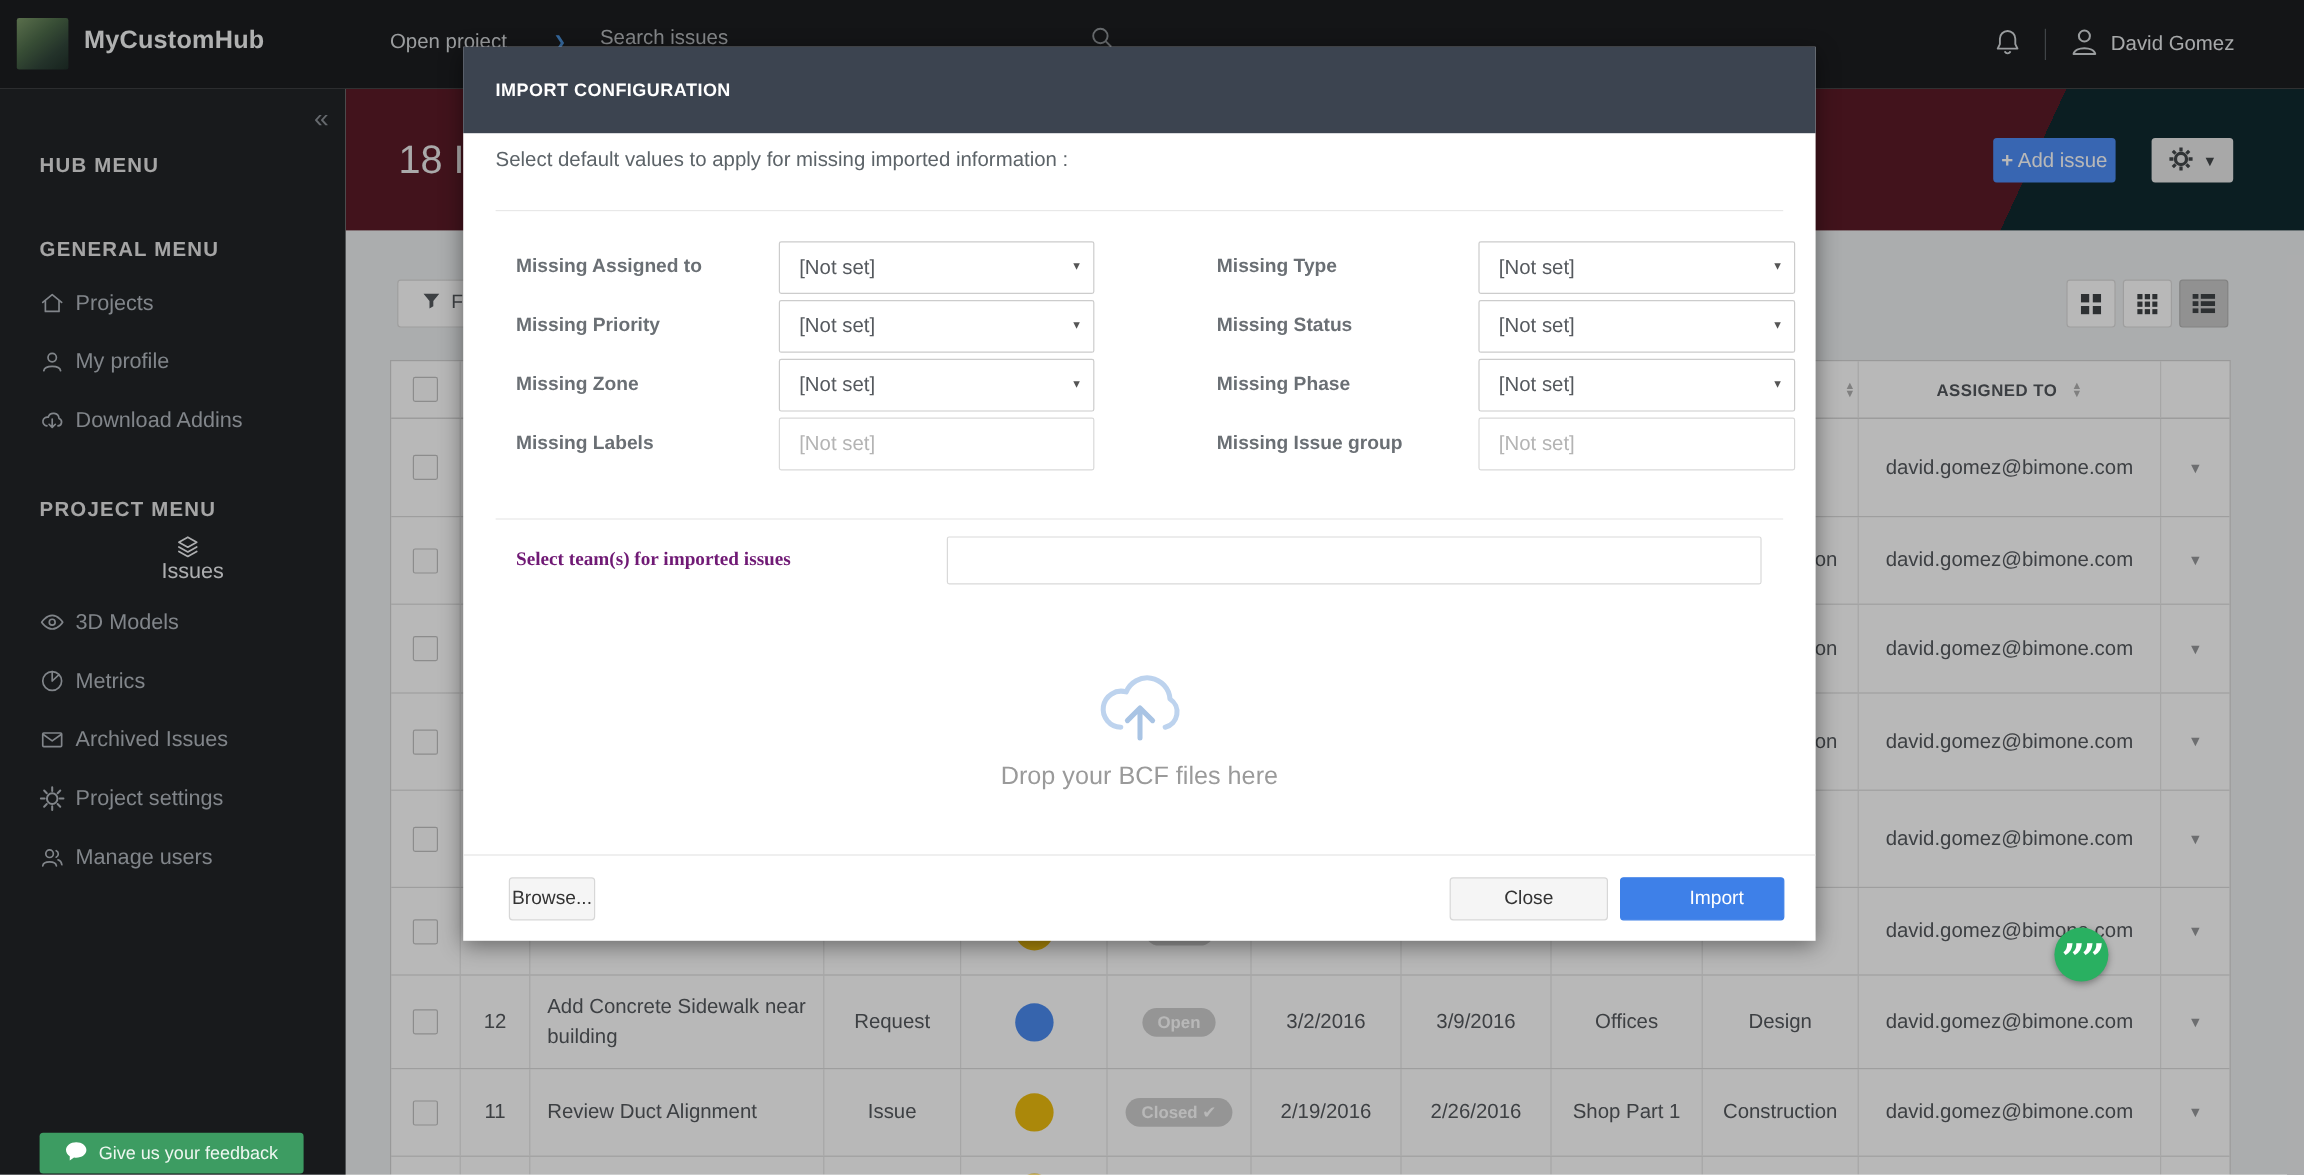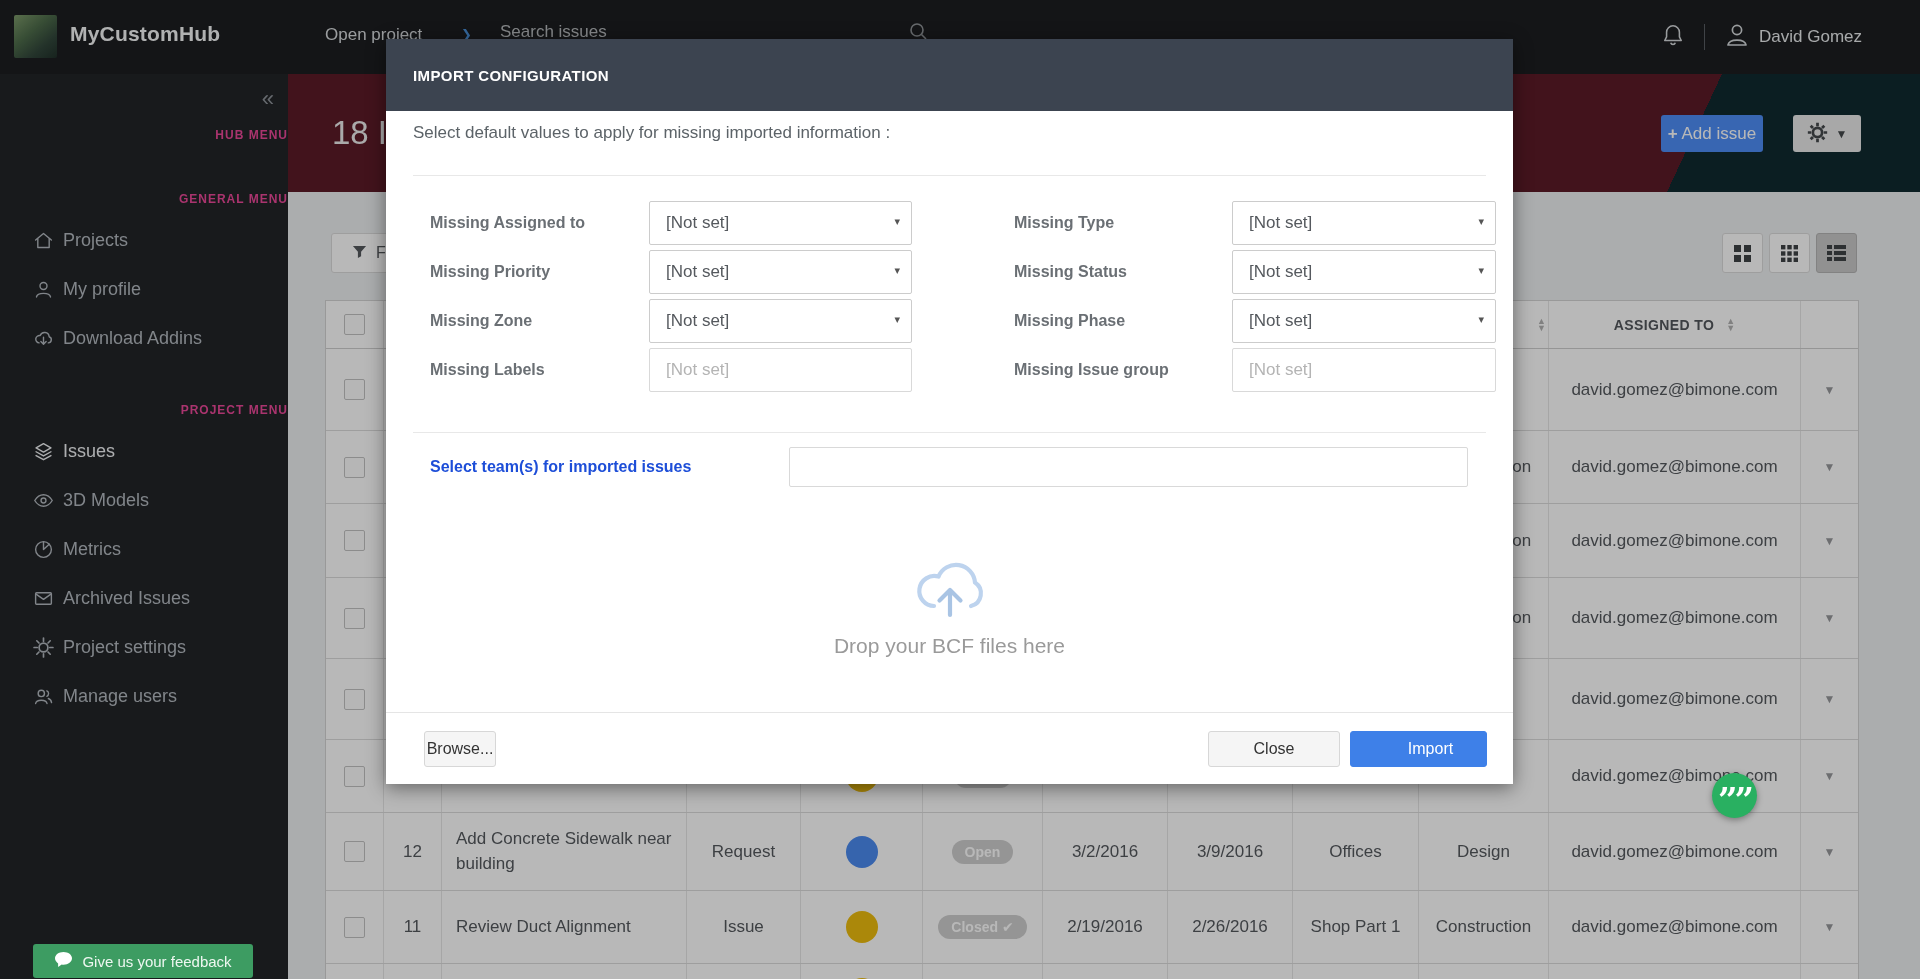--- a/index.html
+++ b/index.html
@@ -19,23 +19,23 @@
   .search-ico { position:absolute; right:2px; top:6px; }
   .tb-right { position:absolute; right:58px; top:0; height:74px; display:flex; align-items:center; gap:20px; }
   .tb-divider { width:1px; height:26px; background:#595e63; }
   .user-name { font-size:17px; color:#e8eaec; }
   .user-cluster { display:flex; align-items:center; gap:10px; cursor:pointer; }
 
   
   .sidebar { position:absolute; left:0; top:74px; width:288px; bottom:0; background:#222528; z-index:10; }
   .collapse { position:absolute; right:14px; top:12px; color:#8d9298; font-size:22px; cursor:pointer; }
   .side-menu { padding-top:40px; }
-  .side-sec { padding:14px 0 10px 33px; font-size:12px; font-weight:700; letter-spacing:1px; color:#ec4899;text-align:right; }
+  .side-sec { padding:14px 0 10px 33px; font-size:17px; font-weight:700; letter-spacing:1px; color:#e5e5e5; }
   .side-item { display:flex; align-items:center; height:49px; padding-left:33px; color:#b3b9bf; font-size:18px; cursor:pointer; }
-  .side-item.active { color:#f0f2f4; }
+  .side-item.active { color:#f0f2f4;flex-direction:column; }
   .side-ico { width:30px; display:flex; align-items:center; }
   .side-ico svg { stroke:currentColor; fill:none; stroke-width:1.6; stroke-linecap:round; stroke-linejoin:round; }
   .side-gap { height:26px; }
 
   .feedback-btn { position:absolute; left:33px; top:944px; width:220px; height:34px; background:#3d9c62; border:none;
                   border-radius:3px; color:#eef7f1; font-size:15px; font-family:inherit; display:flex; align-items:center;
                   justify-content:center; gap:9px; z-index:60; cursor:pointer; }
 
   
   .main { position:absolute; left:288px; top:74px; right:0; bottom:0; background:#eef0f1; overflow:hidden; }
@@ -92,21 +92,21 @@
   .frow { display:flex; align-items:center; height:44px; margin-bottom:5px; }
   .flabel { flex:0 0 219px; font-size:16px; font-weight:700; color:#6a6f74; }
   .form-right .flabel { flex-basis:218px; }
   .sel { flex:1; height:44px; border:1px solid #ccc; border-radius:2px; position:relative; display:flex; align-items:center;
          padding:0 30px 0 16px; font-size:17px; color:#55595e; cursor:pointer; background:#fff; }
   .selcaret { position:absolute; right:11px; top:13px; font-size:11px; color:#555; }
   .inp { flex:1; height:44px; border:1px solid #d9d9d9; border-radius:2px; padding:0 16px; font-size:17px; color:#55595e;
          font-family:inherit; outline:none; }
   .inp::placeholder { color:#b4b4b4; }
   .team-row { position:absolute; left:44px; top:408px; right:45px; display:flex; align-items:center; }
-  .team-label { flex:0 0 359px; font-size:16px; font-weight:700; color:#1d4ed8; }
+  .team-label { flex:0 0 359px; font-size:16px; font-weight:700; color:#701a75;font-family:Liberation Serif, serif; }
   .team-input { flex:1; height:40px; border:1px solid #d9d9d9; border-radius:2px; outline:none; font-size:17px; padding:0 14px; font-family:inherit; }
   .dropzone { position:absolute; left:0; top:472px; right:0; height:190px; display:flex; flex-direction:column; align-items:center;
               justify-content:center; gap:12px; cursor:pointer; }
   .drop-text { font-size:21px; color:#9a9a9a; }
   .m-foot { position:absolute; left:0; right:0; bottom:0; height:72px; border-top:1px solid #e5e5e5; display:flex;
             align-items:center; padding:0 26px 0 38px; }
   .btn { height:36px; border-radius:3px; font-size:16px; font-family:inherit; cursor:pointer; }
   .btn-light { background:#f5f5f5; border:1px solid #d7d7d7; color:#333; }
   .btn-browse { width:72px; }
   .btn-close { width:132px; margin-left:auto; }

